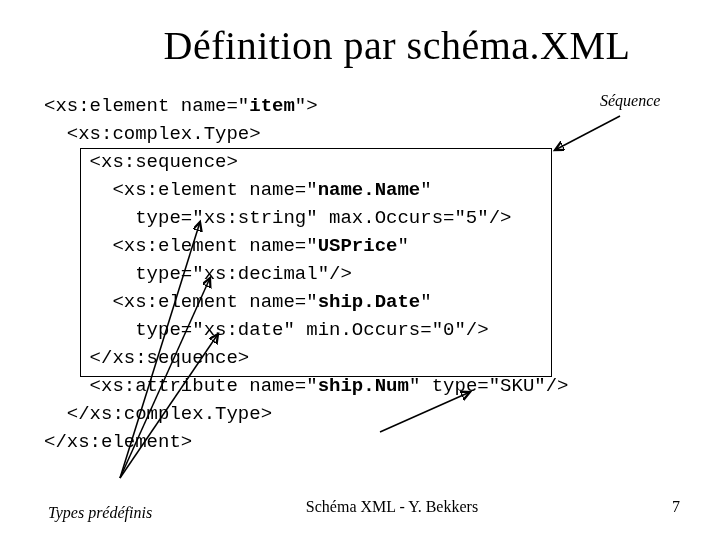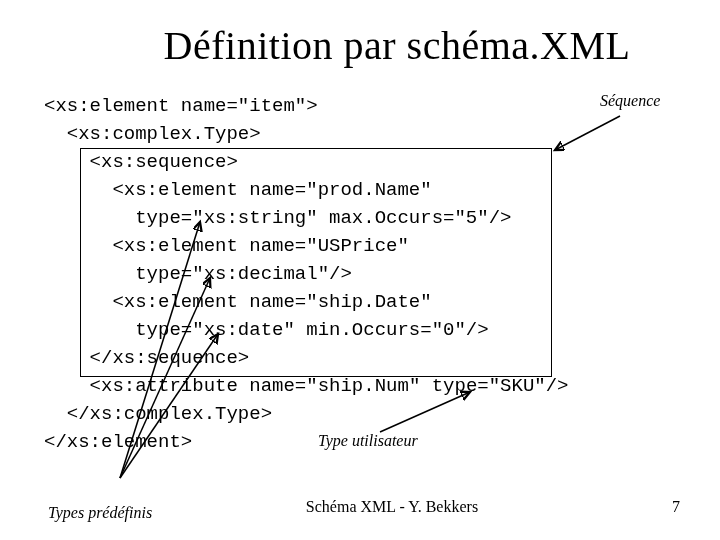--- a/index.html
+++ b/index.html
@@ -30,21 +30,21 @@
   }
   .code {
     position: absolute;
     top: 92px;
     left: 44px;
     font-family: "Courier New", Courier, monospace;
     font-size: 19px;
     line-height: 28px;
     white-space: pre;
   }
-  .code b { font-weight: normal; margin-top: 48px; }
+  .code b { font-weight: bold; margin-top: 48px; }
   .boxed {
     position: absolute;
     border: 1.5px solid #000;
     background: transparent;
     pointer-events: none;
   }
   .box-seq {
     top: 148px;
     left: 80px;
     width: 470px;
@@ -86,35 +86,34 @@
 </head>
 <body>
 
 <div class="slide">
 
   <div class="title">Définition par schéma.XML</div>
 
   <div class="code"><span><span>&lt;xs:element name="</span><b>item</b><span>"&gt;</span></span>
 <span>  &lt;xs:complex.Type&gt;</span>
 <span>    &lt;xs:sequence&gt;</span>
-<span><span>      &lt;xs:element name="</span><b>prod.Name</b><span>"</span></span>
+<span><span>      &lt;xs:element name="</span><b>name.Name</b><span>"</span></span>
 <span>        type="xs:string" max.Occurs="5"/&gt;</span>
 <span><span>      &lt;xs:element name="</span><b>USPrice</b><span>"</span></span>
 <span>        type="xs:decimal"/&gt;</span>
 <span><span>      &lt;xs:element name="</span><b>ship.Date</b><span>"</span></span>
 <span>        type="xs:date" min.Occurs="0"/&gt;</span>
 <span>    &lt;/xs:sequence&gt;</span>
 <span><span>    &lt;xs:attribute name="</span><b>ship.Num</b><span>" type="SKU"/&gt;</span></span>
 <span>  &lt;/xs:complex.Type&gt;</span>
 <span>&lt;/xs:element&gt;</span></div>
 
   <div class="boxed box-seq"></div>
 
   <div class="annot annot-seq">Séquence</div>
-  <div class="annot annot-user">Type utilisateur</div>
   <div class="annot annot-predef">Types prédéfinis</div>
 
   <svg class="arrows">
     <defs>
       <marker id="arrowhead" markerWidth="8" markerHeight="8" refX="6" refY="3" orient="auto">
         <path d="M0,0 L6,3 L0,6 Z" fill="#000" stroke="none"></path>
       </marker>
     </defs>
 
     <line x1="620" y1="116" x2="555" y2="150" marker-end="url(#arrowhead)"></line>

